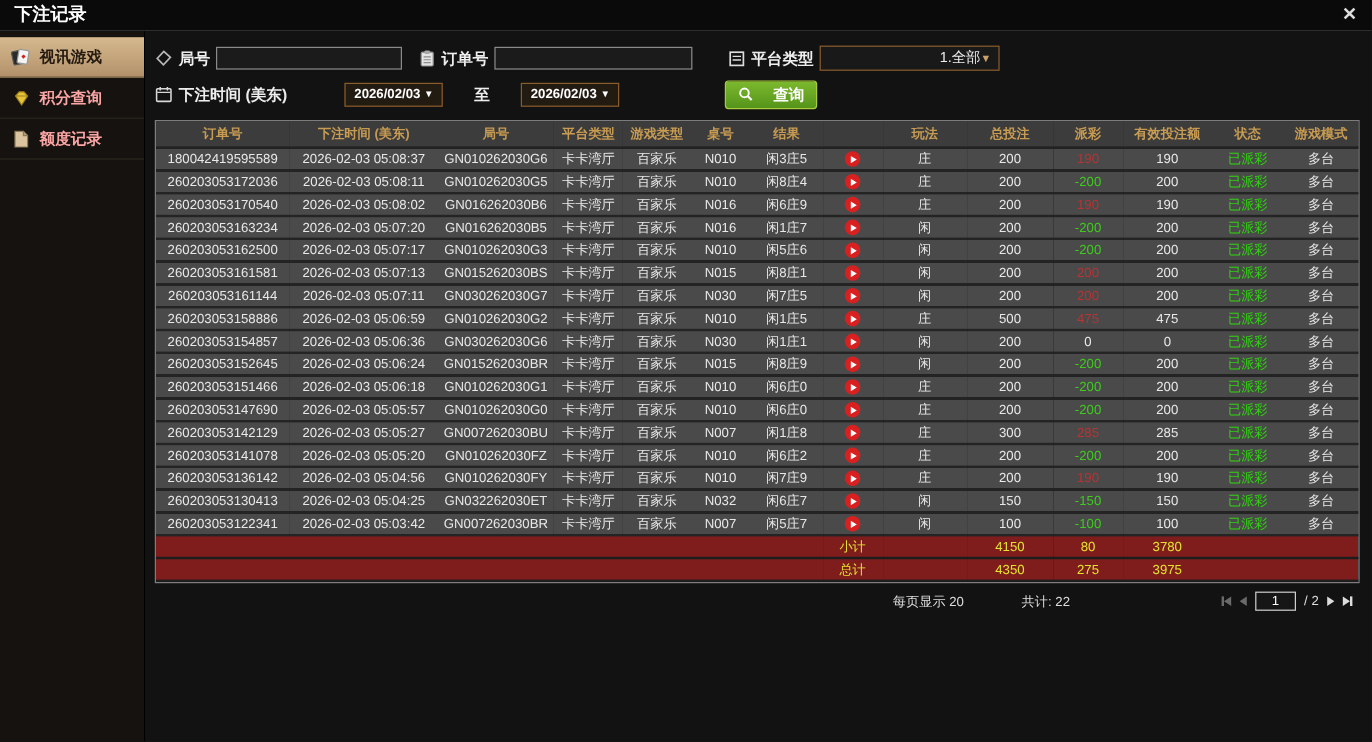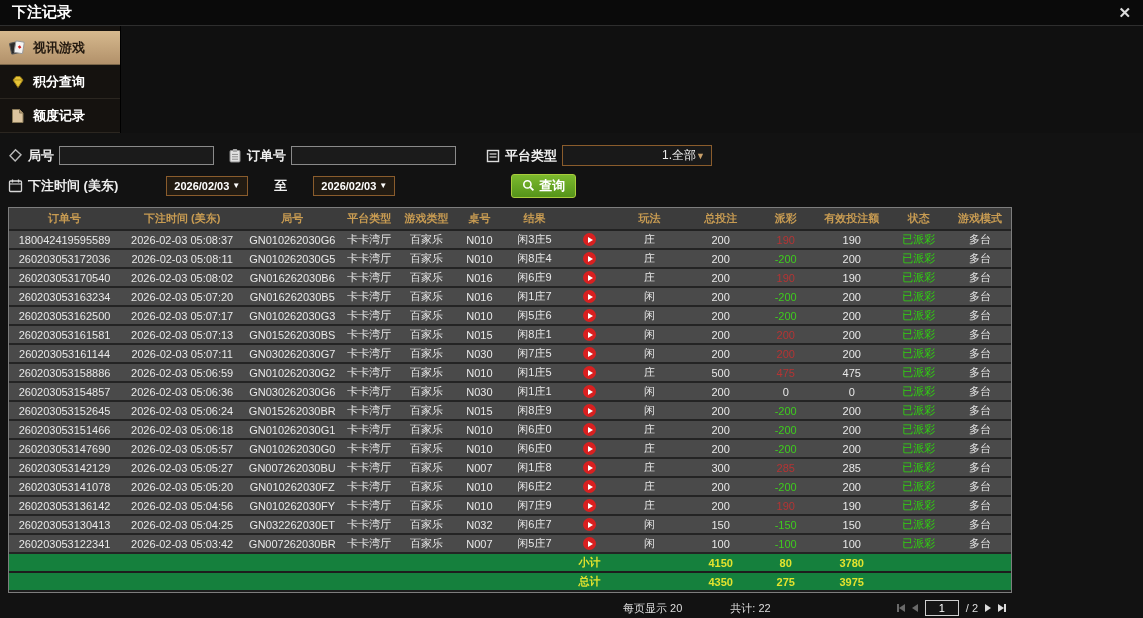--- a/index.html
+++ b/index.html
@@ -6,39 +6,39 @@
     --accent-tan:#c2a171; --header-gold:#c79b52; --row-bg:#4a4a4a;
     --payout-positive:#b53434; --payout-negative:#3ecb1e; --status-paid:#2fd40f;
     --total-yellow:#e3e32e; --button-green:#6aaa22; --date-border:#8a5c2c;
   }
   *{box-sizing:border-box;}
   html,body{margin:0;padding:0;}
   body{width:1143px;height:618px;background:#101010;font-family:"Liberation Sans",sans-serif;overflow:hidden;}
   .titlebar{height:26px;background:#0a0a0a;display:flex;align-items:center;justify-content:space-between;padding:0 12px;border-bottom:1px solid #2e2e2e;}
   .title{color:#fff;font-weight:bold;font-size:15px;}
   .close{color:#ddd;font-size:15px;font-weight:bold;cursor:pointer;line-height:1;}
-  .layout{display:flex;height:592px;flex-direction:column;}
+  .layout{display:flex;height:592px;}
   .sidebar{width:121px;background:#15120f;border-right:1px solid #000;padding-top:5px;}
-  .side-item{height:34px;display:flex;align-items:center;gap:7px;padding:0 9px;color:#ffffff;font-size:13px;font-weight:bold;border-bottom:1px solid #2b2620;cursor:pointer;}
+  .side-item{height:34px;display:flex;align-items:center;gap:7px;padding:0 9px;color:#fca5a5;font-size:13px;font-weight:bold;border-bottom:1px solid #2b2620;cursor:pointer;}
   .side-item.active{background:linear-gradient(#d6b98e,#b2916a);color:#241a10;border-bottom:1px solid #7a6548;}
   .side-item .icn{width:17px;height:17px;display:inline-flex;align-items:center;justify-content:center;}
   .main{flex:1;padding:6px 4px 0 8px;display:flex;flex-direction:column;background:#121212;}
   .frow{display:flex;align-items:center;height:27px;margin-top:3px;font-size:13px;color:#eee;font-weight:bold;}
   .fgroup{display:flex;align-items:center;gap:5px;}
   .txt-input{width:155px;height:19px;background:#1b1b1b;border:1px solid #8a8a8a;color:#eee;font-size:11px;padding:0 4px;outline:none;}
   .sel{width:150px;height:21px;background:#191919;border:1px solid var(--date-border);color:#eee;font-size:12px;font-weight:normal;display:flex;align-items:center;justify-content:flex-end;padding:0 6px;cursor:pointer;}
   .sel .arr{color:#caa06a;font-size:9px;}
   .datebox{width:82px;height:20px;background:#221b12;border:1px solid var(--date-border);color:#fff;font-size:11px;font-weight:bold;display:flex;align-items:center;justify-content:center;gap:3px;cursor:pointer;}
   .datebox .arr{font-size:8px;color:#fff;}
-  .search-btn{margin-left:116px;height:24px;padding:0 10px;background:linear-gradient(#7cb92e,#55941a);border:1px solid #a9cc3c;border-radius:3px;color:#fff;font-size:13px;font-weight:bold;display:flex;align-items:center;gap:4px;cursor:pointer;}
+  .search-btn{margin-left:88px;height:24px;padding:0 10px;background:linear-gradient(#7cb92e,#55941a);border:1px solid #a9cc3c;border-radius:3px;color:#fff;font-size:13px;font-weight:bold;display:flex;align-items:center;gap:16px;cursor:pointer;}
   .tablewrap{margin-top:8px;border:1px solid #7d7d7d;background:#242424;width:1004px;}
   table{border-collapse:collapse;table-layout:fixed;width:100%;}
   th{height:22px;background:#3c3c3c;color:var(--header-gold);font-size:11px;font-weight:bold;border-bottom:2px solid #222;}
   td{height:19px;background:var(--row-bg);color:#e8e8e8;font-size:11px;text-align:center;border-bottom:2px solid #242424;white-space:nowrap;overflow:hidden;}
-  tr.totals td{background:#15803d;color:var(--total-yellow);font-weight:bold;border-bottom:2px solid #1d1d1d;}
+  tr.totals td{background:#7f1d1d;color:var(--total-yellow);font-weight:normal;border-bottom:2px solid #1d1d1d;}
   td.pv-pos{color:var(--payout-positive);}
   td.pv-neg{color:var(--payout-negative);}
   td.st{color:var(--status-paid);}
   .play-btn{width:13px;height:13px;border-radius:50%;background:#d92020;display:inline-flex;align-items:center;justify-content:center;cursor:pointer;}
   .play-tri{width:0;height:0;border-top:3px solid transparent;border-bottom:3px solid transparent;border-left:5px solid #fff;margin-left:1px;}
   .footer{display:flex;align-items:center;height:22px;margin-top:4px;color:#ddd;font-size:11px;width:1004px;}
   .per-page{margin-left:615px;}
   .total-count{margin-left:48px;}
   .pagination{margin-left:auto;margin-right:6px;display:flex;align-items:center;gap:7px;}
   .pg{display:inline-flex;align-items:center;cursor:pointer;}

